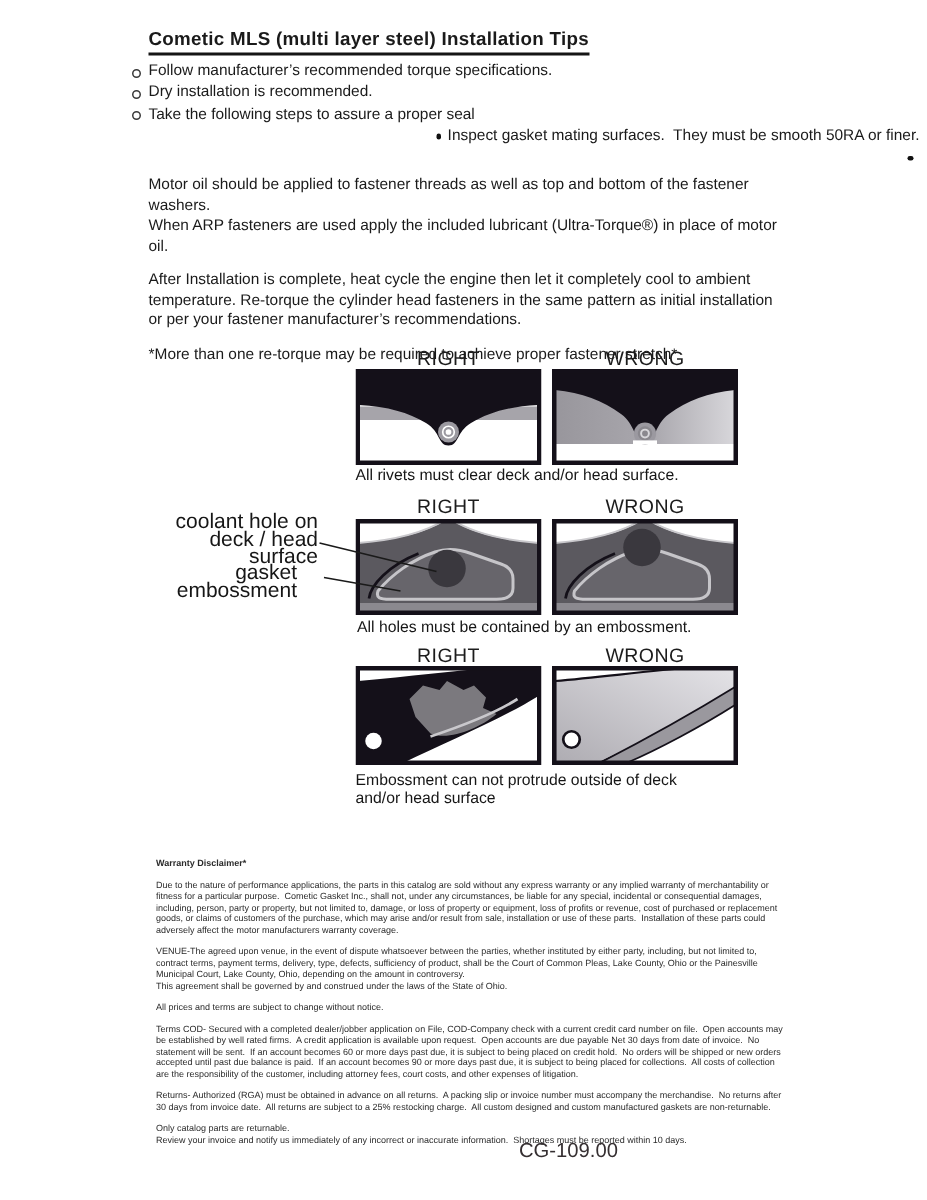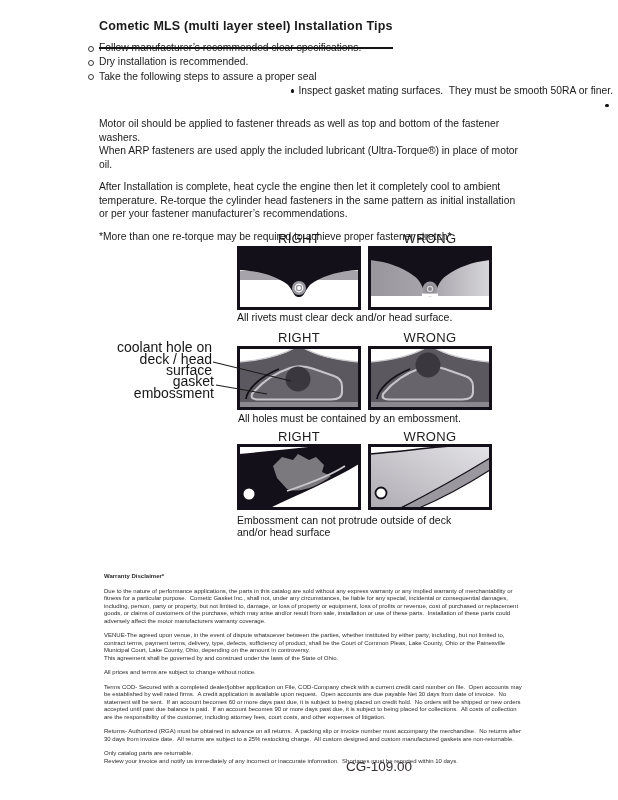--- a/index.html
+++ b/index.html
@@ -3,21 +3,21 @@
 <meta charset="utf-8">
 <style>
   html,body { margin:0; padding:0; background:#ffffff; }
   .page {
     position:relative; width:618px; height:800px; background:#ffffff;
     font-family:"Liberation Sans", sans-serif; color:#1a1a1a; overflow:hidden;
   }
   .title {
     position:absolute; left:99px; top:19px;
     font-size:12.5px; font-weight:bold; letter-spacing:0.2px;
-    border-bottom:2px solid #151515; padding-bottom:14px; white-space:pre;
+    border-bottom:2px solid #151515; padding-bottom:2px; white-space:pre;
   }
   .bullets { position:absolute; left:88px; top:41px; font-size:10.3px; line-height:14.4px; width:525px; }
   .b-row { display:flex; align-items:flex-start; }
   .b-row.sub { margin-left:24px;justify-content:flex-end; }
   .ring { flex:none; width:4px; height:4px; border:1px solid #3a3a3a; border-radius:50%; margin:4.6px 5px 0 0; }
   .dot  { flex:none; width:3.6px; height:3.6px; background:#111; border-radius:50%; margin:5.2px 4px 0 0; }
   .b-text { white-space:pre; }
 
   .diesel { position:absolute; left:99px; top:117px; width:440px; font-size:10.3px; line-height:13.5px; }
   .diesel .dh { font-size:12.3px; font-weight:bold; margin:0 0 8px 0; }
@@ -39,21 +39,21 @@
 </head>
 <body>
 
 <div class="page">
 
   <div class="title">Cometic MLS (multi layer steel) Installation Tips</div>
 
   <div class="bullets">
     <div class="b-row">
       <span class="ring"></span>
-      <span class="b-text">Follow manufacturer’s recommended clear specifications.</span>
+      <span class="b-text">Follow manufacturer’s recommended torque specifications.</span>
     </div>
     <div class="b-row">
       <span class="ring"></span>
       <span class="b-text">Dry installation is recommended.</span>
     </div>
     <div class="b-row">
       <span class="ring"></span>
       <span class="b-text">Take the following steps to assure a proper seal</span>
     </div>
     <div class="b-row sub">
@@ -111,21 +111,21 @@
     </svg>
   </div>
 
   <div class="dg-caption" style="left:237px; top:312px;">All rivets must clear deck and/or head surface.</div>
 
   <div class="dg-label" style="left:237px; top:330px;">RIGHT</div>
   <div class="dg-label" style="left:368px; top:330px;">WRONG</div>
 
   <div class="side-label" style="left:92px; top:342px; width:120px;">coolant hole on
 deck / head surface</div>
-  <div class="side-label" style="left:92px; top:376px; width:122px;">gasket embossment</div>
+  <div class="side-label" style="left:76px; top:376px; width:122px;">gasket embossment</div>
 
   <div class="dg-box" style="left:237px; top:346px;">
     <svg width="124" height="64" viewBox="0 0 124 64">
       <rect width="124" height="64" fill="#ffffff"></rect>
       <path d="M2,16 C28,14 46,9 58,2 L60,0.5 L64,0.5 L66,2 C78,9 96,14 122,16 V62 H2 Z" fill="#5b595f"></path>
       <path d="M2,16 C28,14 46,9 60,0.5" fill="none" stroke="#c9c8cc" stroke-width="1.3"></path>
       <path d="M64,0.5 C78,9 96,14 122,16" fill="none" stroke="#c9c8cc" stroke-width="1.3"></path>
       <path d="M15,48 C24,37 38,27 53,22 C60,19.5 69,20 77,23 L97,30 C103,32 105,36 105,40 L105,46 C105,52 100,53.5 94,53.5 L23,53.5 C16,53.5 13.5,52.5 15,48 Z" fill="#67656b" stroke="#c6c5c9" stroke-width="2"></path>
       <path d="M9,53 C10,44 22,31 42,23" fill="none" stroke="#141019" stroke-width="1.8"></path>
       <circle cx="61" cy="33" r="12.5" fill="#3a383e"></circle>

